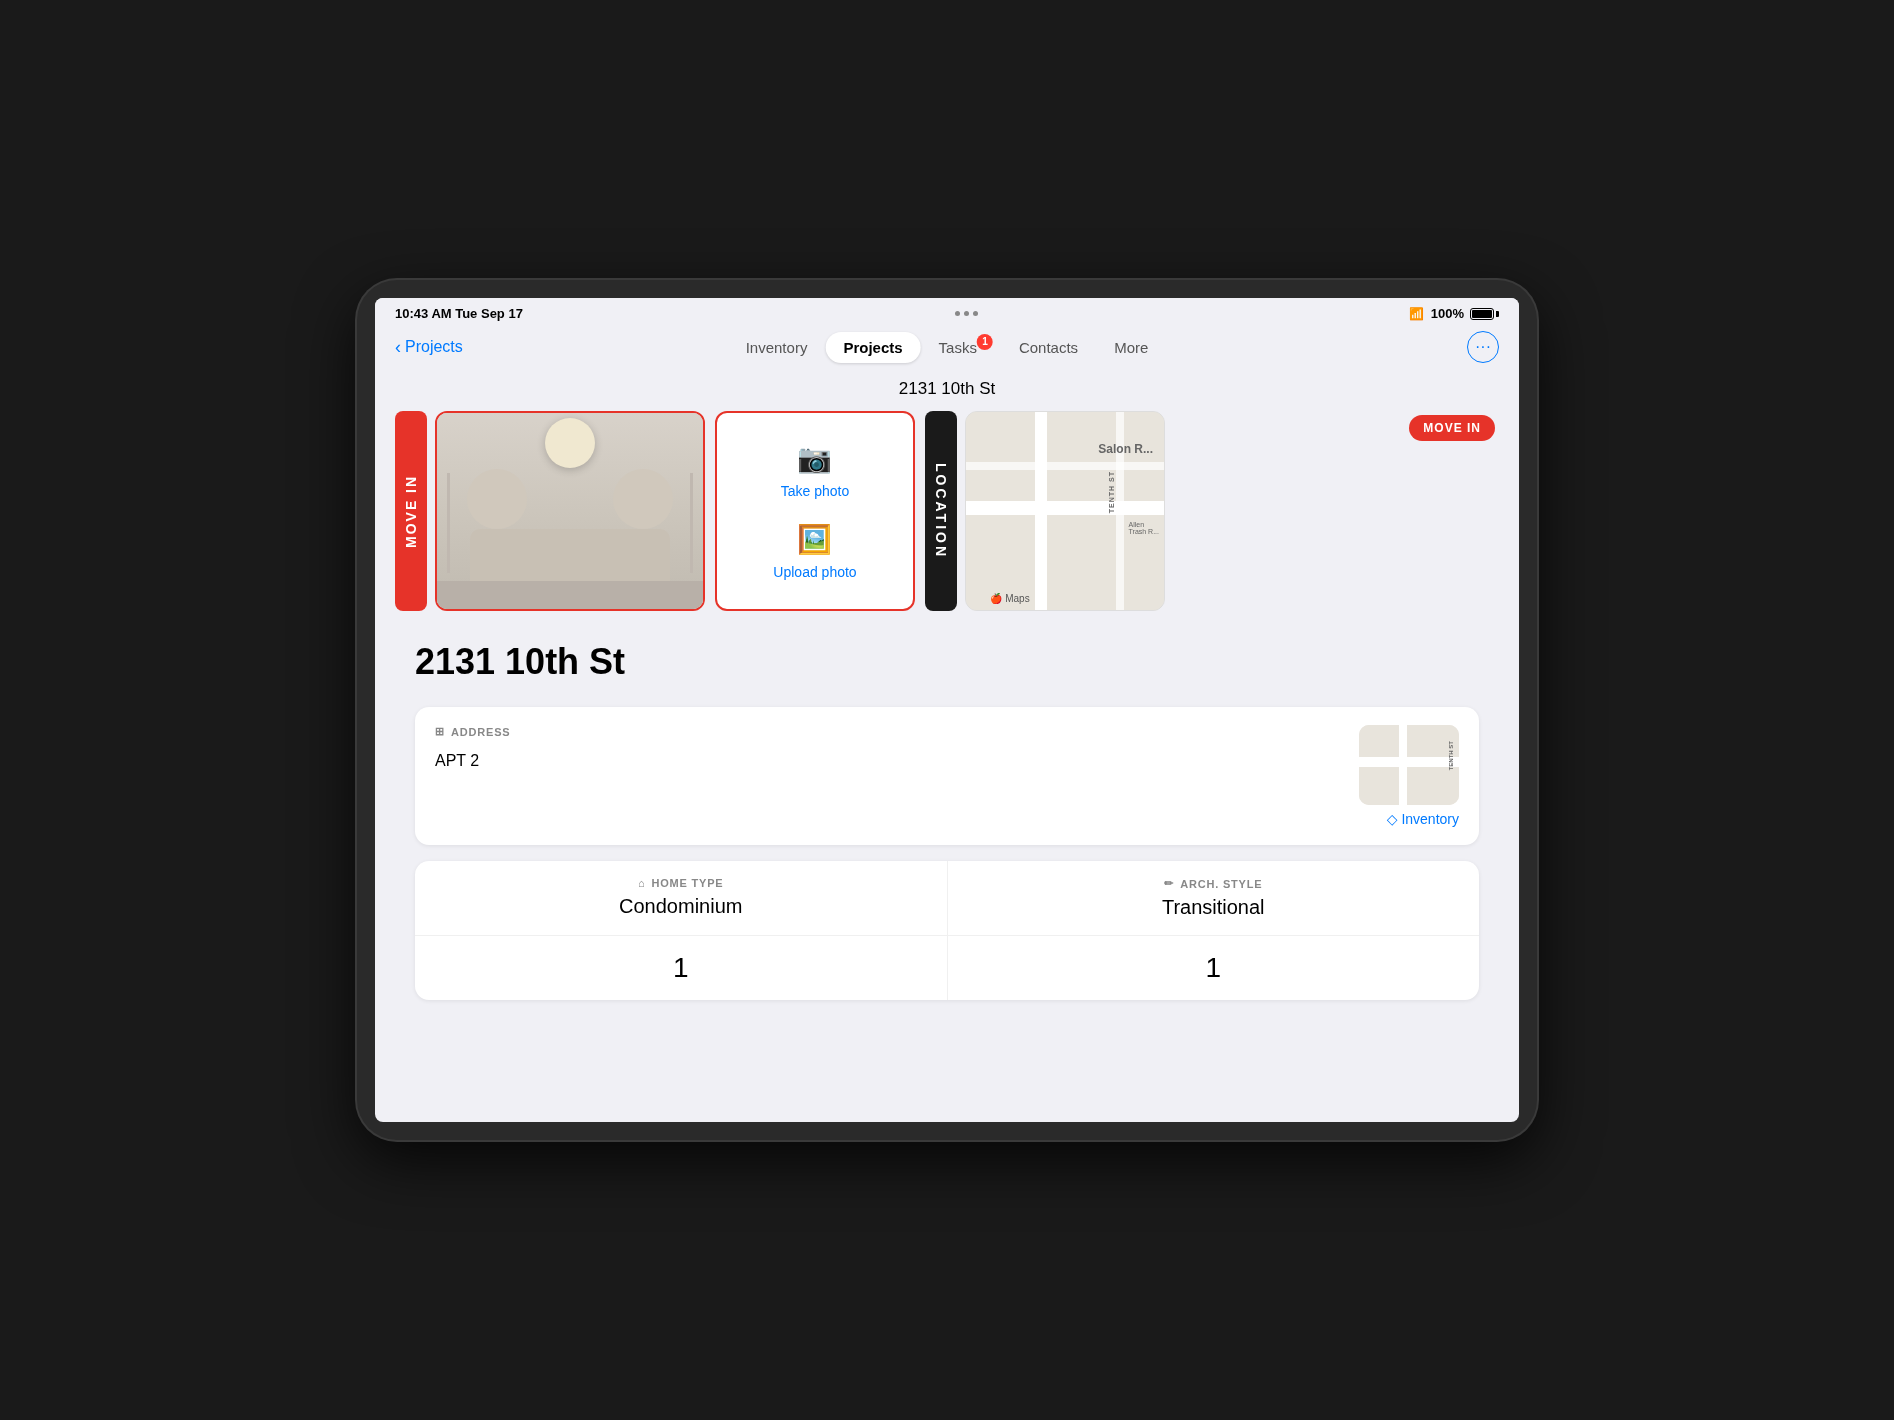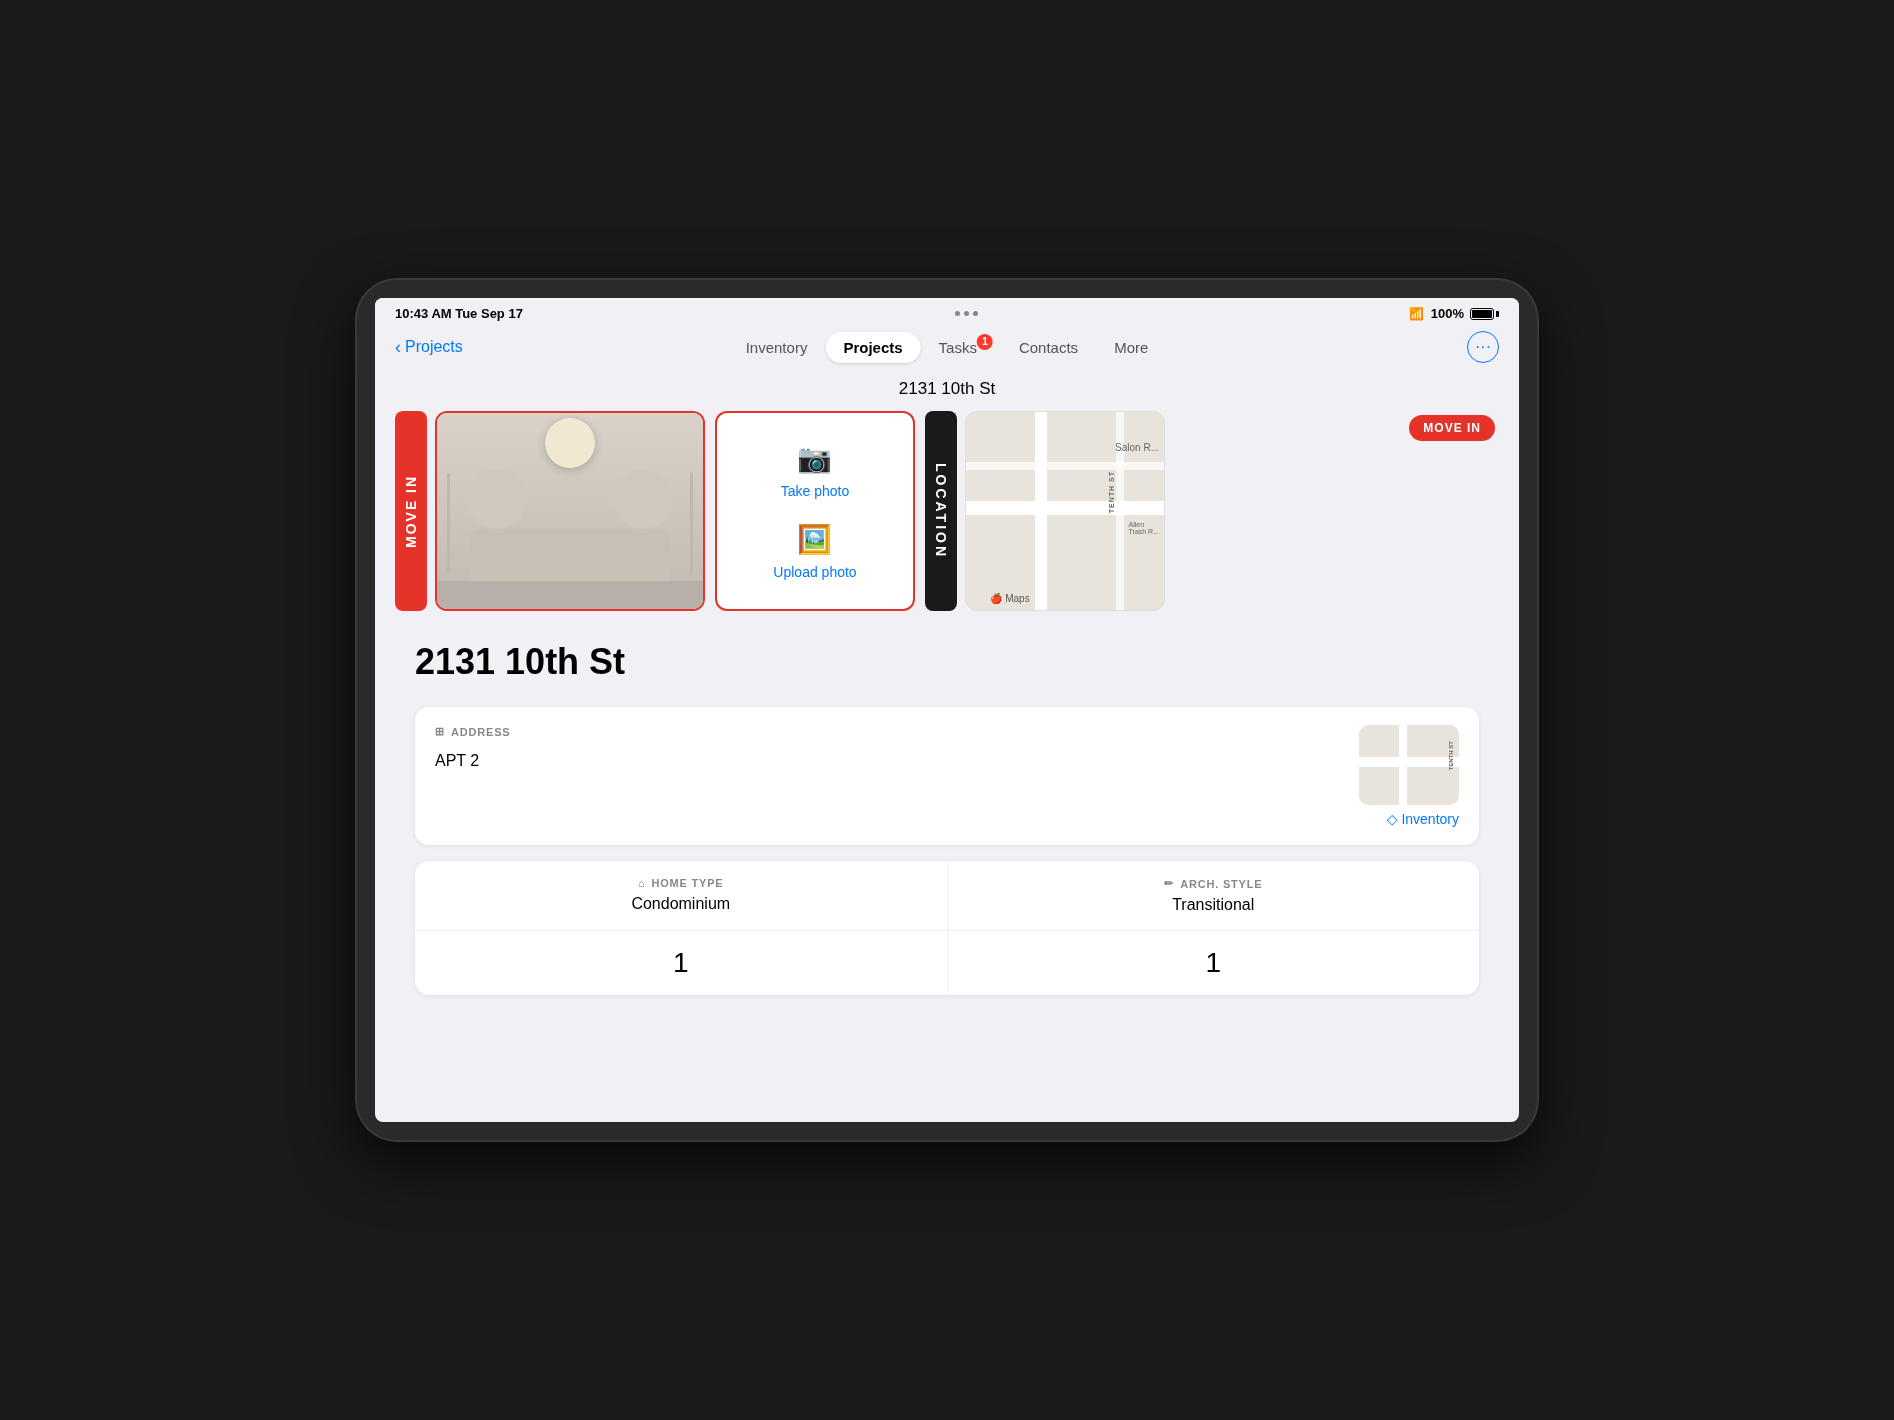--- a/index.html
+++ b/index.html
@@ -473,21 +473,21 @@
       gap: 6px;
       color: #888;
       font-size: 11px;
       font-weight: 600;
       letter-spacing: 0.8px;
       text-transform: uppercase;
       margin-bottom: 6px;
     }
 
     .details-cell-value {
-      font-size: 16px;
+      font-size: 20px;
       font-weight: 400;
       color: #000;
     }
 
     .details-cell-number {
       font-size: 28px;
       font-weight: 300;
       color: #000;
     }
   </style>
@@ -582,21 +582,21 @@
 
           <div class="location-label-vertical">LOCATION</div>
 
           <div class="map-card">
             <div class="map-visual">
 
               <div class="map-road-h" style="top:45%;height:14px;background:#fff;"></div>
               <div class="map-road-h" style="top:25%;height:8px;background:#fff;opacity:0.7;"></div>
               <div class="map-road-v" style="left:35%;width:12px;background:#fff;"></div>
               <div class="map-road-v" style="right:20%;width:8px;background:#fff;opacity:0.7;"></div>
-              <div style="position:absolute;top:15%;right:5px;font-size:10px;color:#666;font-weight:400;white-space:nowrap;">Salon R...</div>
+              <div style="position:absolute;top:15%;right:11px;font-size:12px;color:#666;font-weight:700;white-space:nowrap;">Salon R...</div>
               <div style="position:absolute;top:55%;right:5px;font-size:7px;color:#666;white-space:nowrap;">Allen<br>Trash R...</div>
               <div style="position:absolute;top:30%;right:25%;font-size:7px;color:#666;writing-mode:vertical-rl;transform:rotate(180deg);letter-spacing:1px;font-weight:600;">TENTH ST</div>
               <div class="maps-logo">
                 <span style="color:#555;font-size:10px;">🍎 Maps</span>
               </div>
             </div>
           </div>
 
         </div>
 

